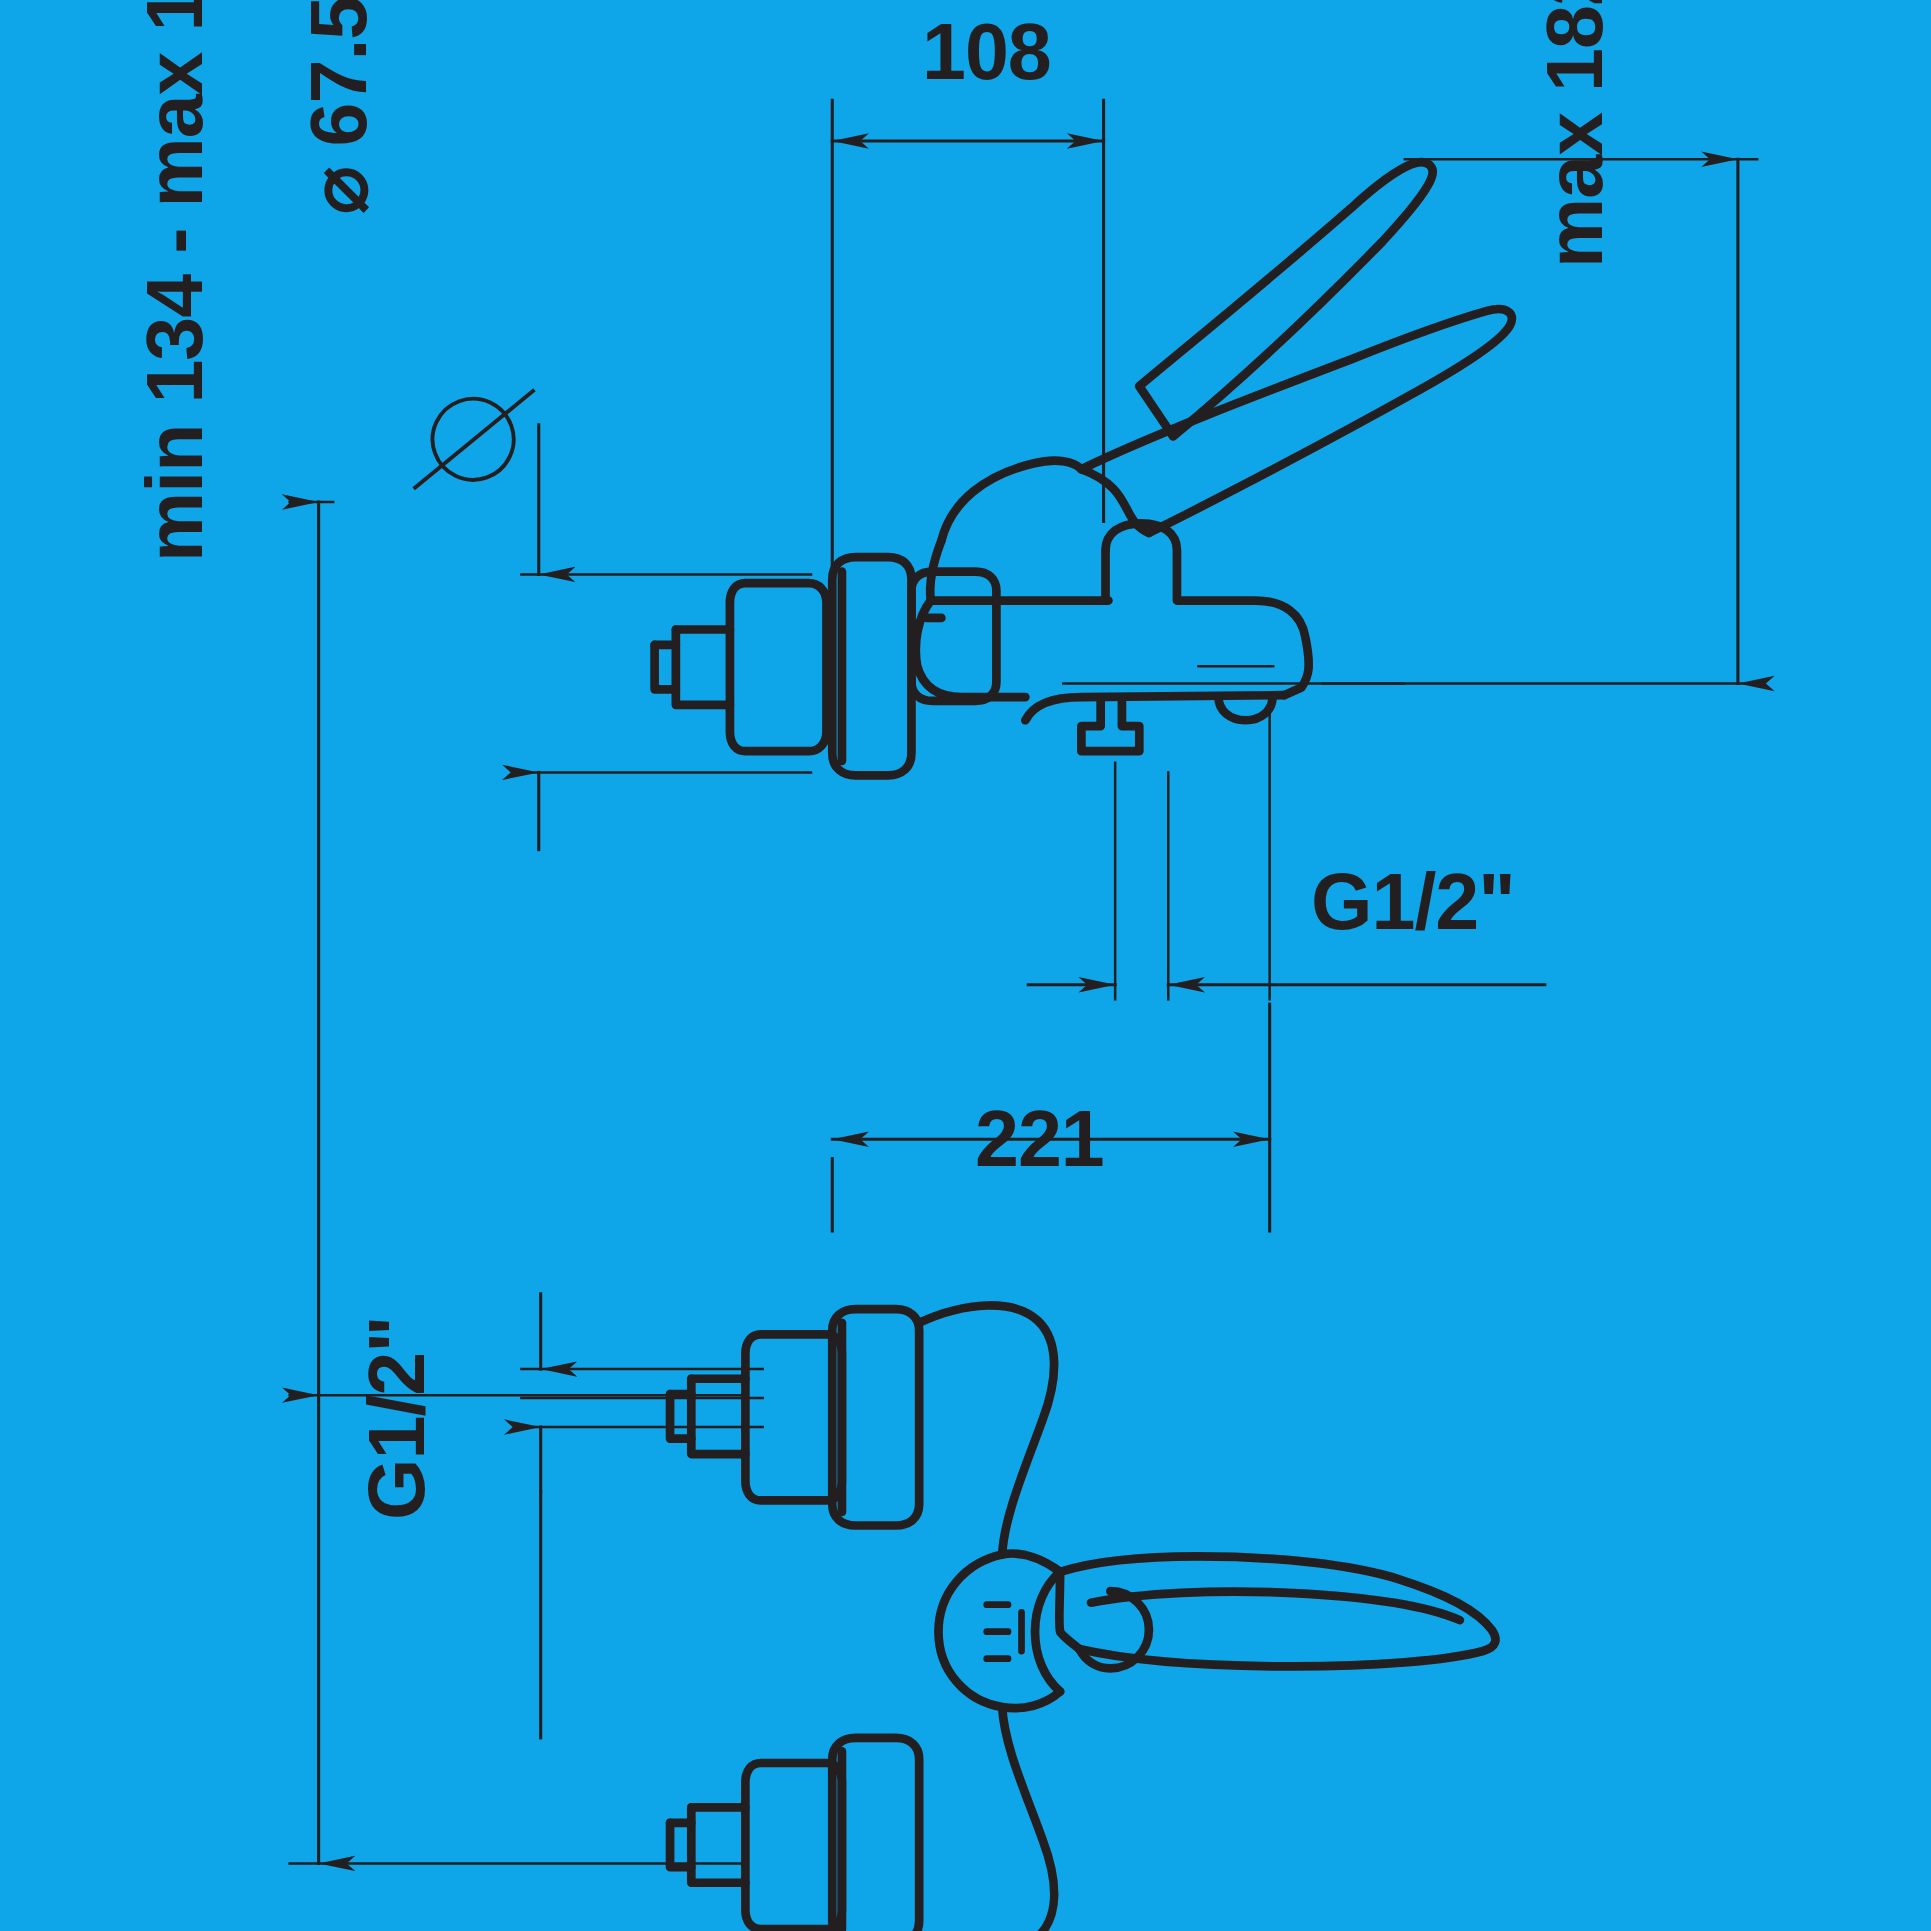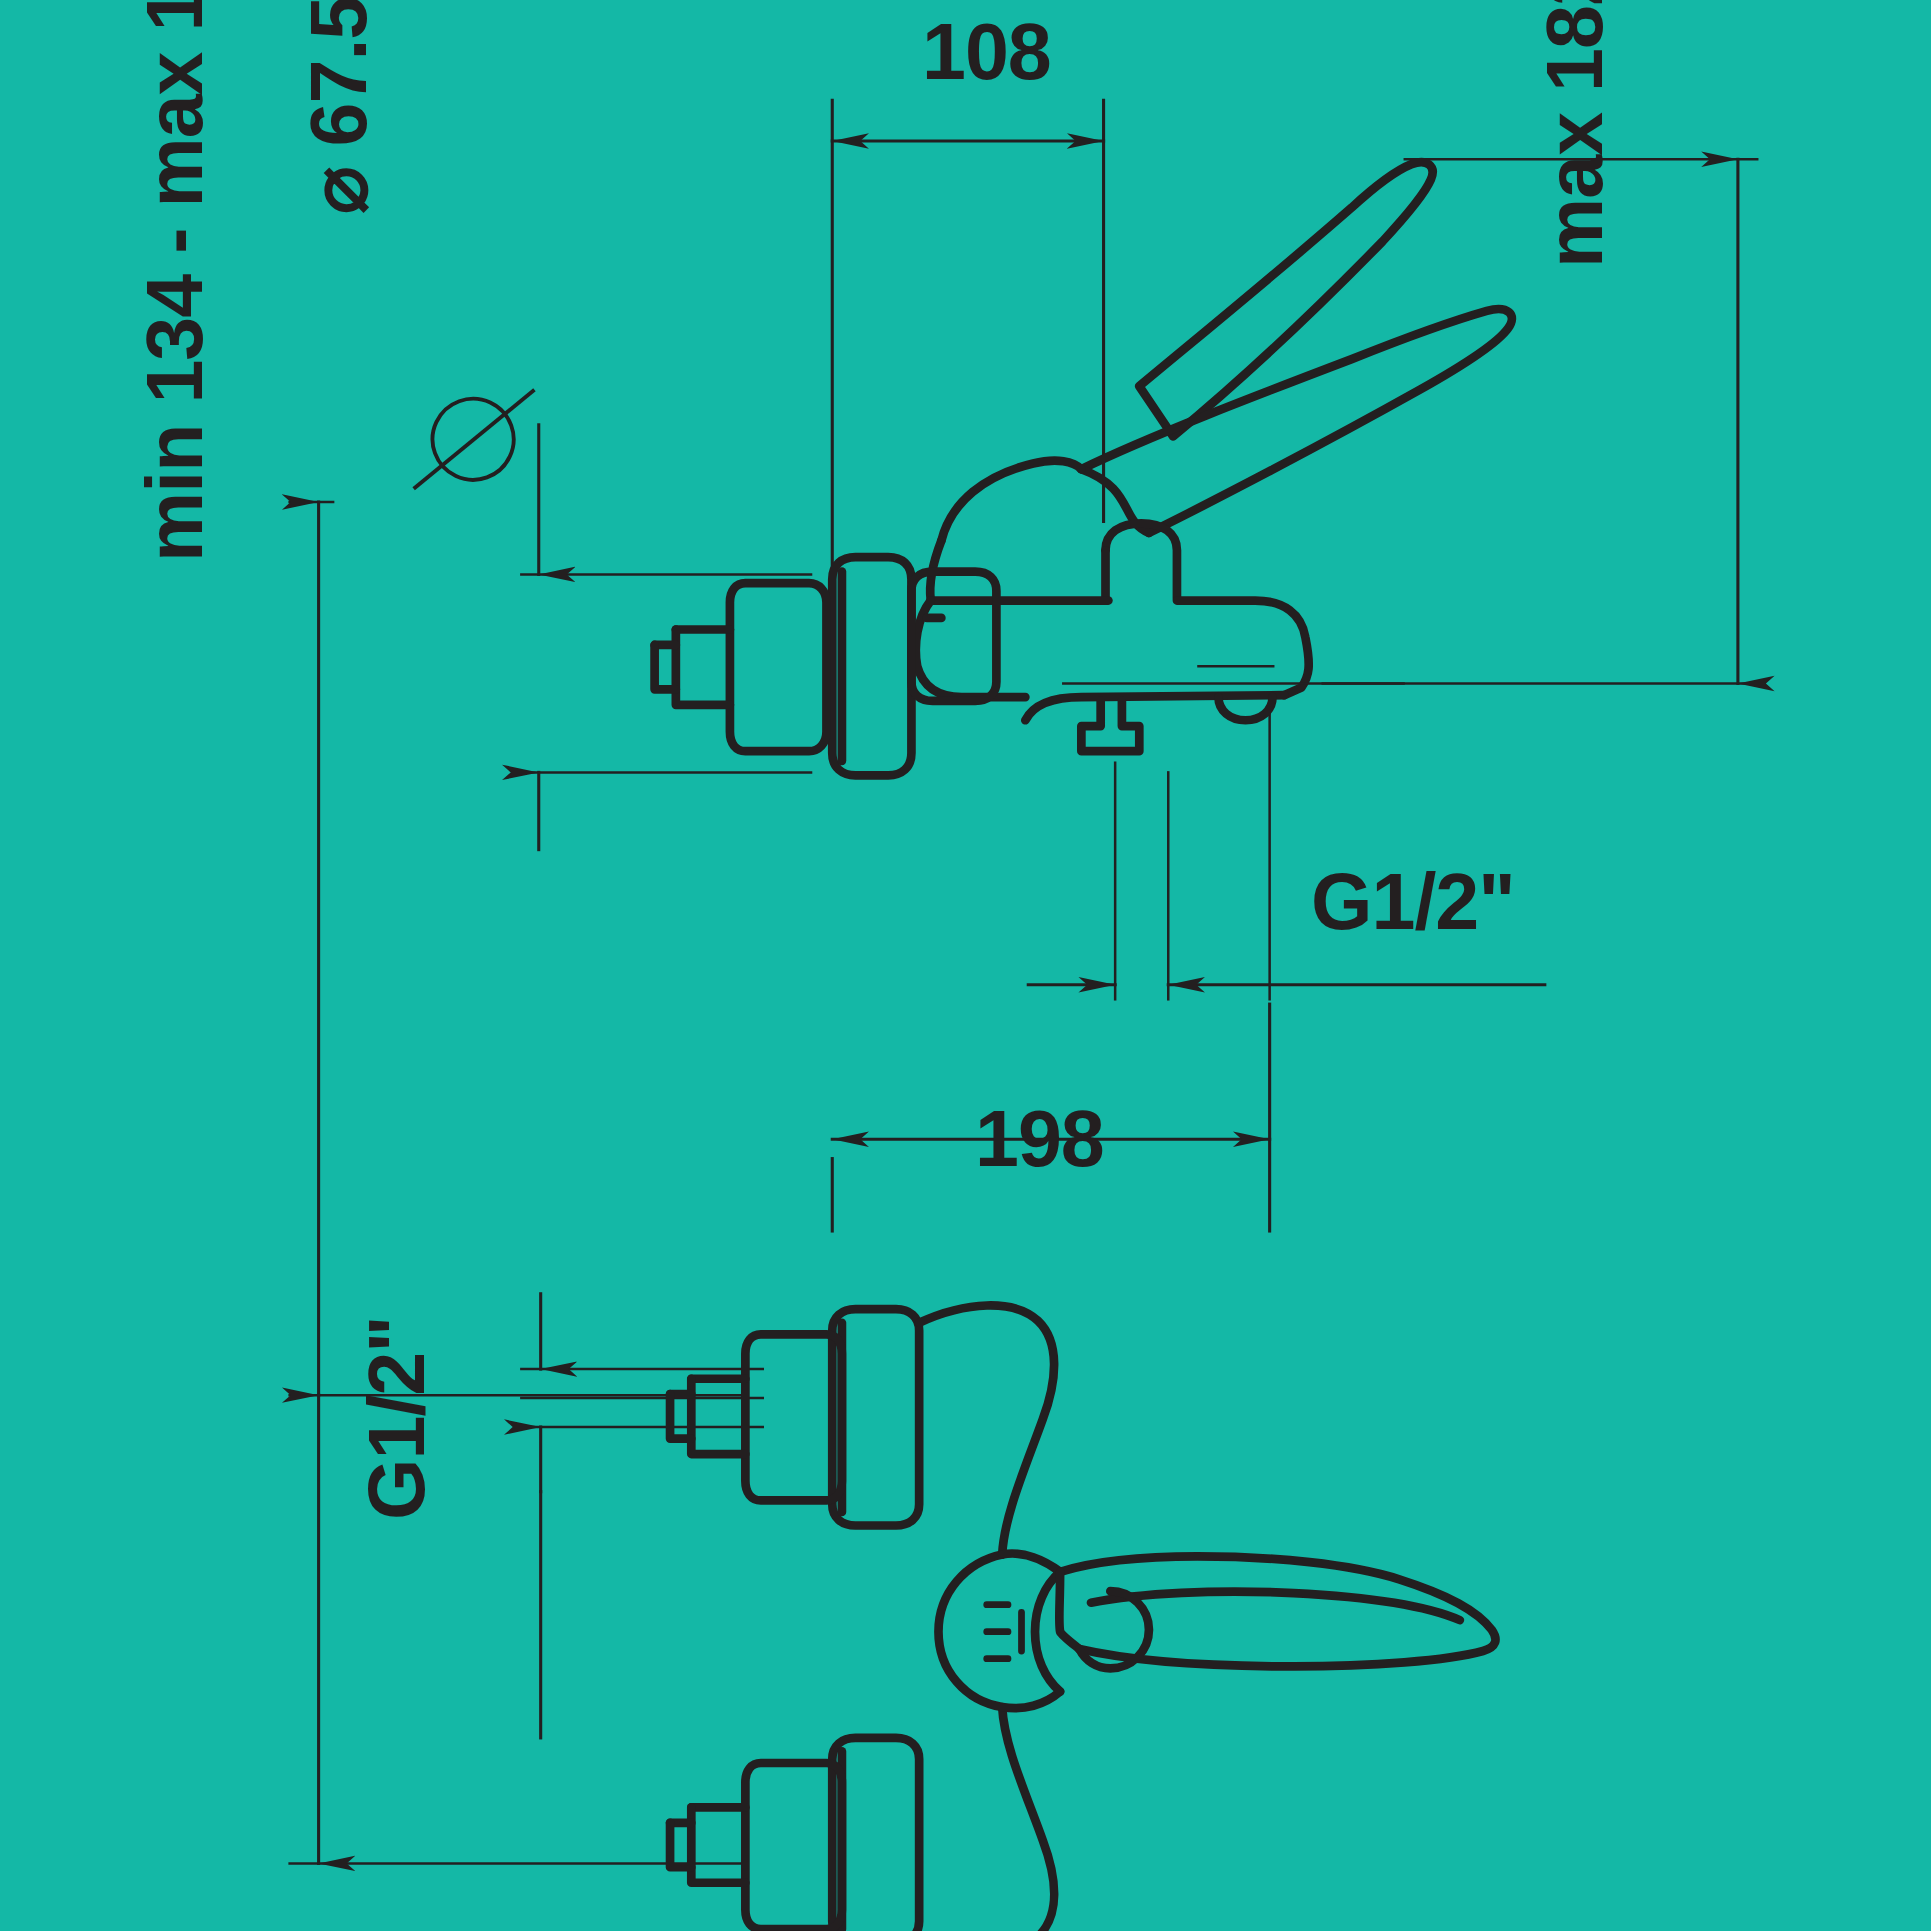--- a/index.html
+++ b/index.html
@@ -1,17 +1,17 @@
 <!DOCTYPE html>
 <html><head>
 <meta charset="utf-8">
 <style>
   html,body{margin:0;padding:0;background:#ffffff;}
   body{width:1931px;height:1931px;overflow:hidden;font-family:"Liberation Sans",sans-serif;}
-  #stage{position:relative;width:1931px;height:1931px;background:#14b8a6;}
+  #stage{position:relative;width:1931px;height:1931px;background:#0ea5e9;}
   svg{display:block;}
   .lbl{position:absolute;font-family:"Liberation Sans",sans-serif;font-weight:bold;color:#231f20;white-space:nowrap;line-height:1;}
   .rot{transform:rotate(-90deg);transform-origin:left bottom;}
 </style>
 </head>
 <body>
 
 <div id="stage">
 
   <svg width="1931" height="1931" viewBox="0 0 2000 2000">
@@ -183,18 +183,18 @@
   <div class="lbl" style="left:922px;top:11.6px;font-size:79px;letter-spacing:-1px;">108</div>
 
   <div class="lbl rot" style="left:378px;top:135px;font-size:79px;letter-spacing:-1px;"><span>⌀ 67.5</span></div>
 
   <div class="lbl rot" style="left:1614px;top:189px;font-size:79px;letter-spacing:-1px;">max 182</div>
 
   <div class="lbl rot" style="left:214px;top:483px;font-size:79px;letter-spacing:-1px;">min 134 - max 166</div>
 
   <div class="lbl" style="left:1311px;top:862px;font-size:79px;letter-spacing:-1px;">G1/2"</div>
 
-  <div class="lbl" style="left:975px;top:1099px;font-size:79px;letter-spacing:-1px;">198</div>
+  <div class="lbl" style="left:975px;top:1099px;font-size:79px;letter-spacing:-1px;">221</div>
 
   <div class="lbl rot" style="left:436px;top:1441px;font-size:79px;letter-spacing:-1px;">G1/2"</div>
 
 </div>
 
 
 </body></html>

